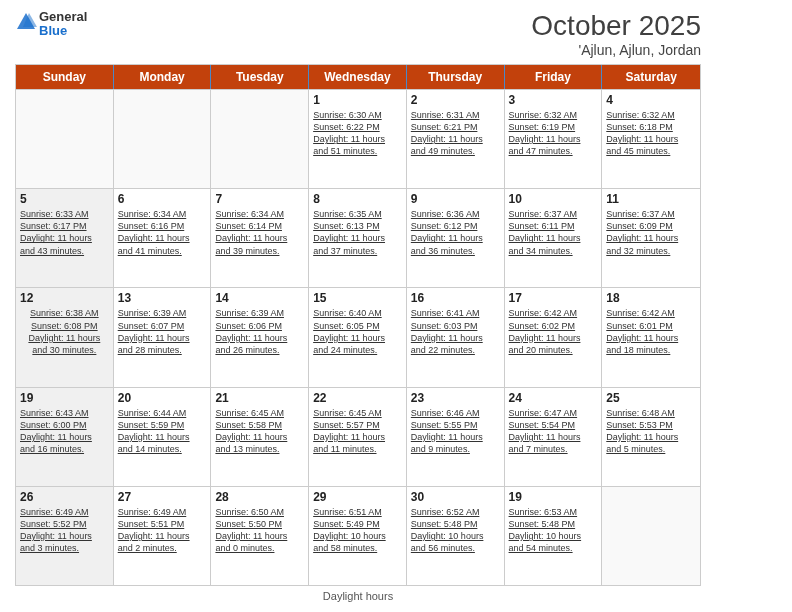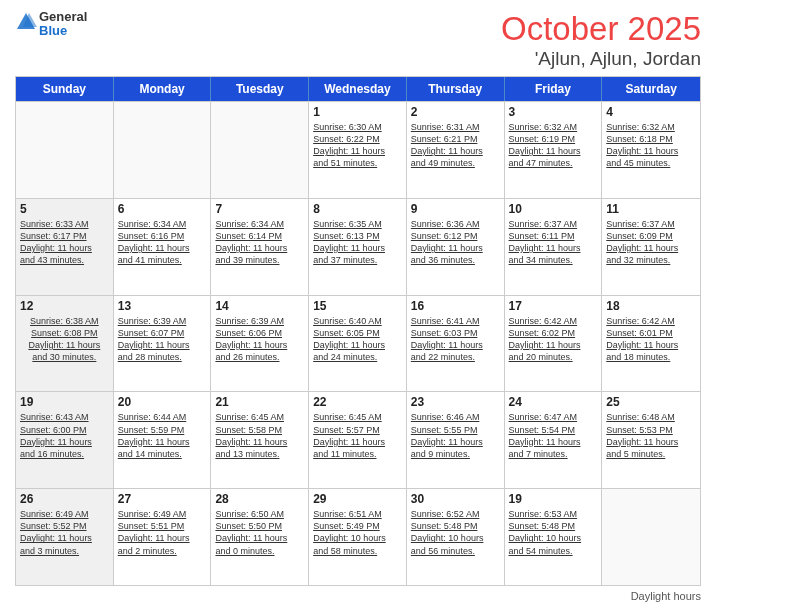--- a/index.html
+++ b/index.html
@@ -29,38 +29,38 @@
       gap: 2px;
     }
     .logo-icon {
       width: 22px;
       height: 22px;
     }
     .title-block {
       text-align: right;
     }
     .month-title {
-      font-size: 33px;
+      font-size: 28px;
       font-weight: normal;
-      color: #ef4444;
+      color: #404040;
     }
     .location-title {
-      font-size: 19px;
+      font-size: 14px;
       color: #444;
     }
     .calendar {
       flex: 1;
       display: flex;
       flex-direction: column;
       border: 1px solid #ccc;
     }
     .cal-header-row {
       display: grid;
       grid-template-columns: repeat(7, 1fr);
-      background-color: #1d4ed8;
+      background-color: #c2410c;
     }
     .cal-header-cell {
       color: #fff;
       font-size: 12px;
       font-weight: bold;
       text-align: center;
       padding: 5px 2px;
       border-right: 1px solid #4a88c8;
     }
     .cal-header-cell:last-child { border-right: none; }
@@ -97,21 +97,21 @@
     .day-info {
       font-size: 9px;
       color: #333;
       line-height: 1.35;
       text-decoration: underline;
     }
     .footer-note {
       font-size: 11px;
       color: #555;
       margin-top: 4px;
-      text-align: right;
+      text-align: center;
     }
   </style>
 </head>
 <body>
 
 <div class="page">
   <div class="header">
     <div class="logo">
       <div>
         <svg class="logo-icon" viewBox="0 0 22 22">

